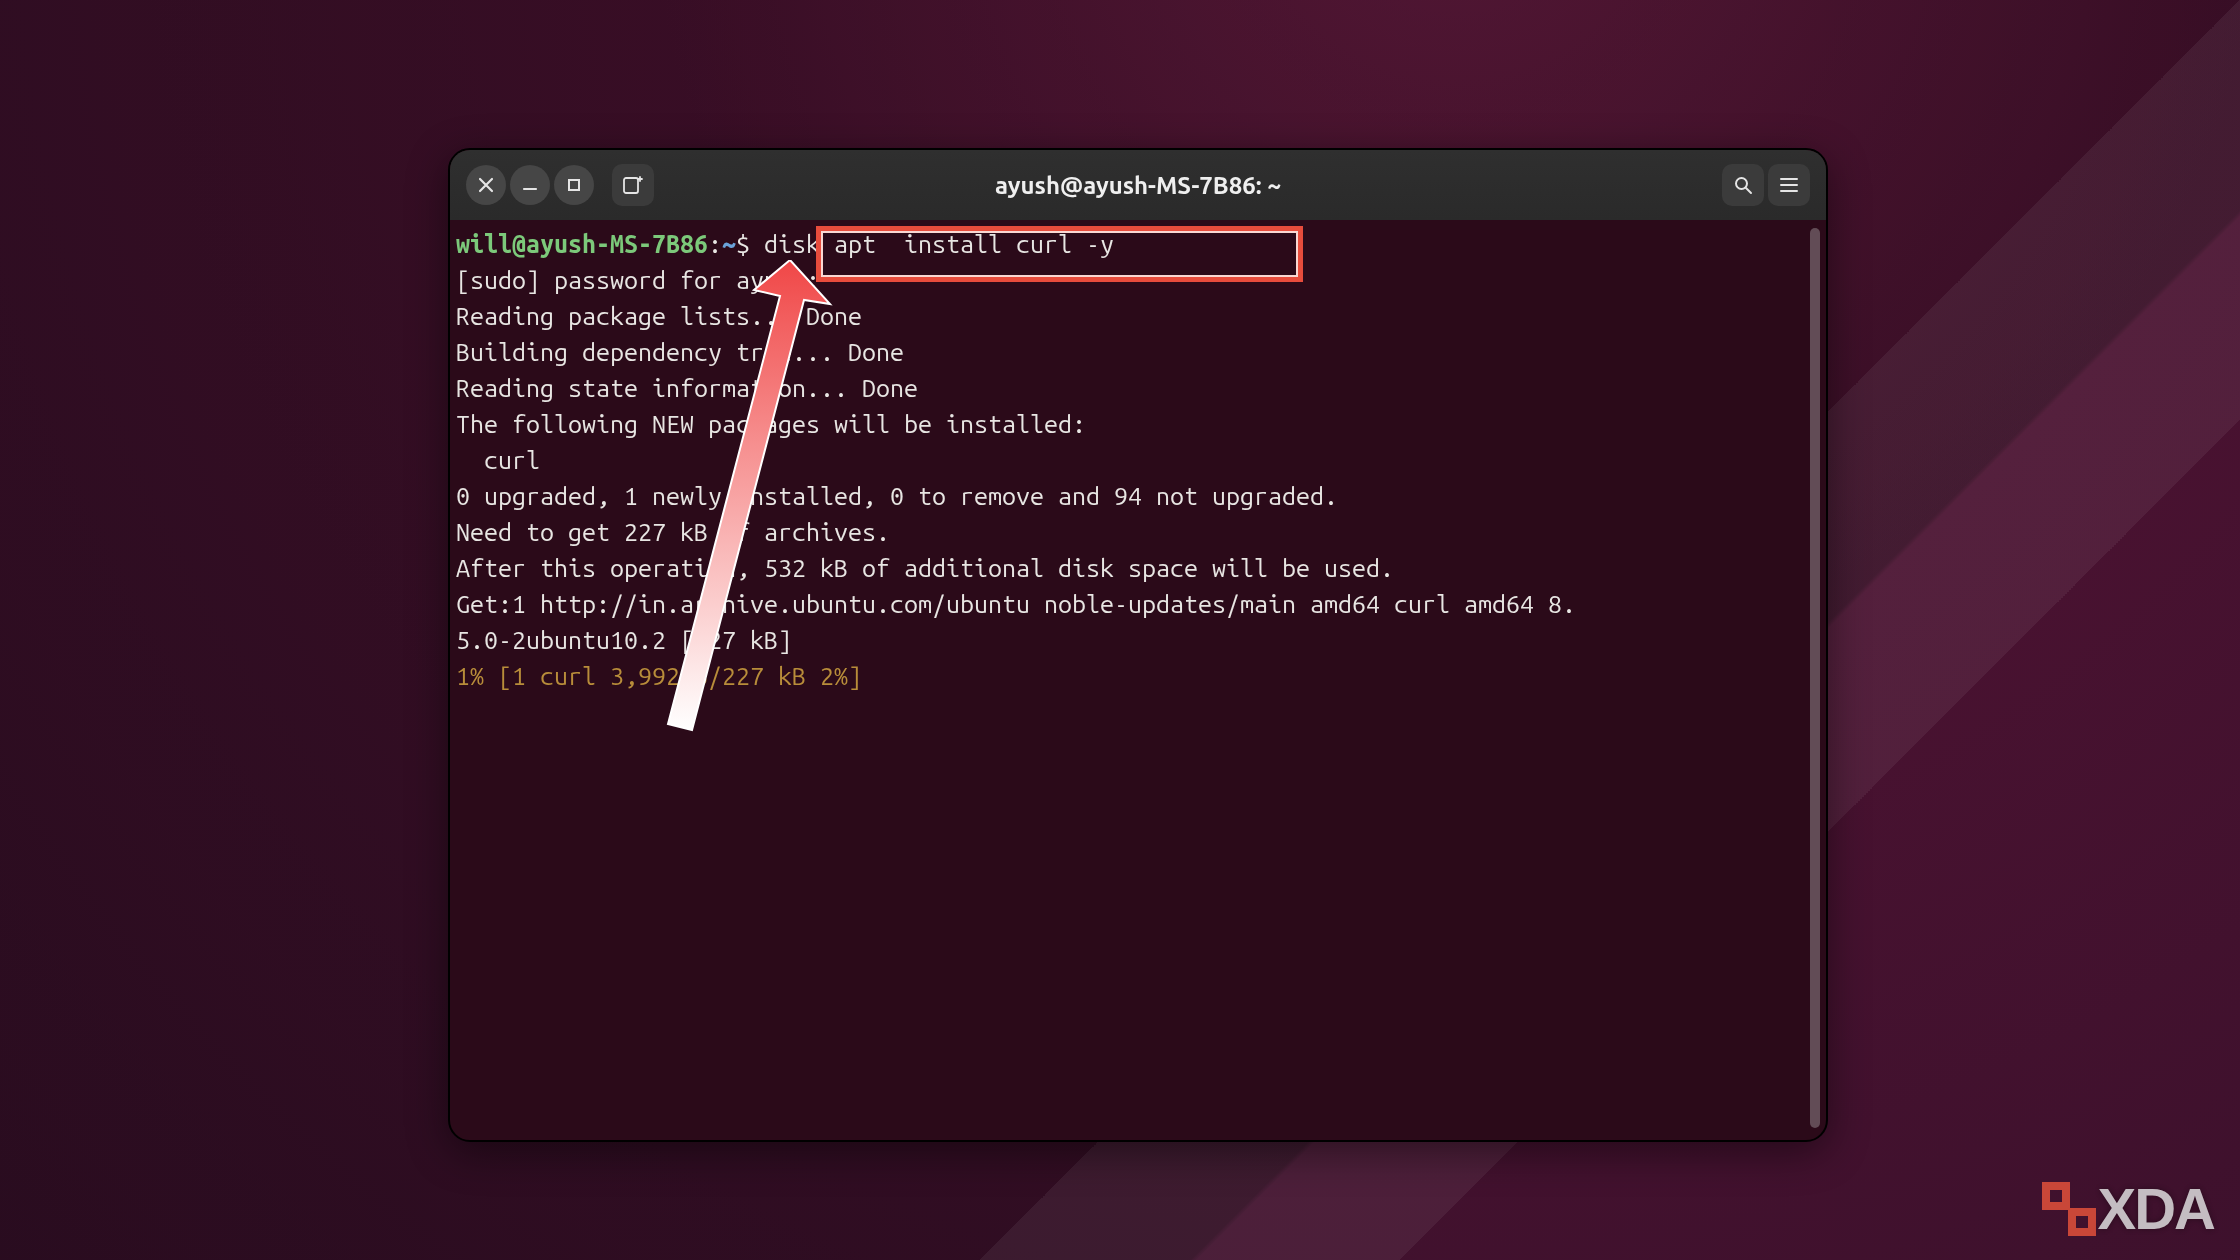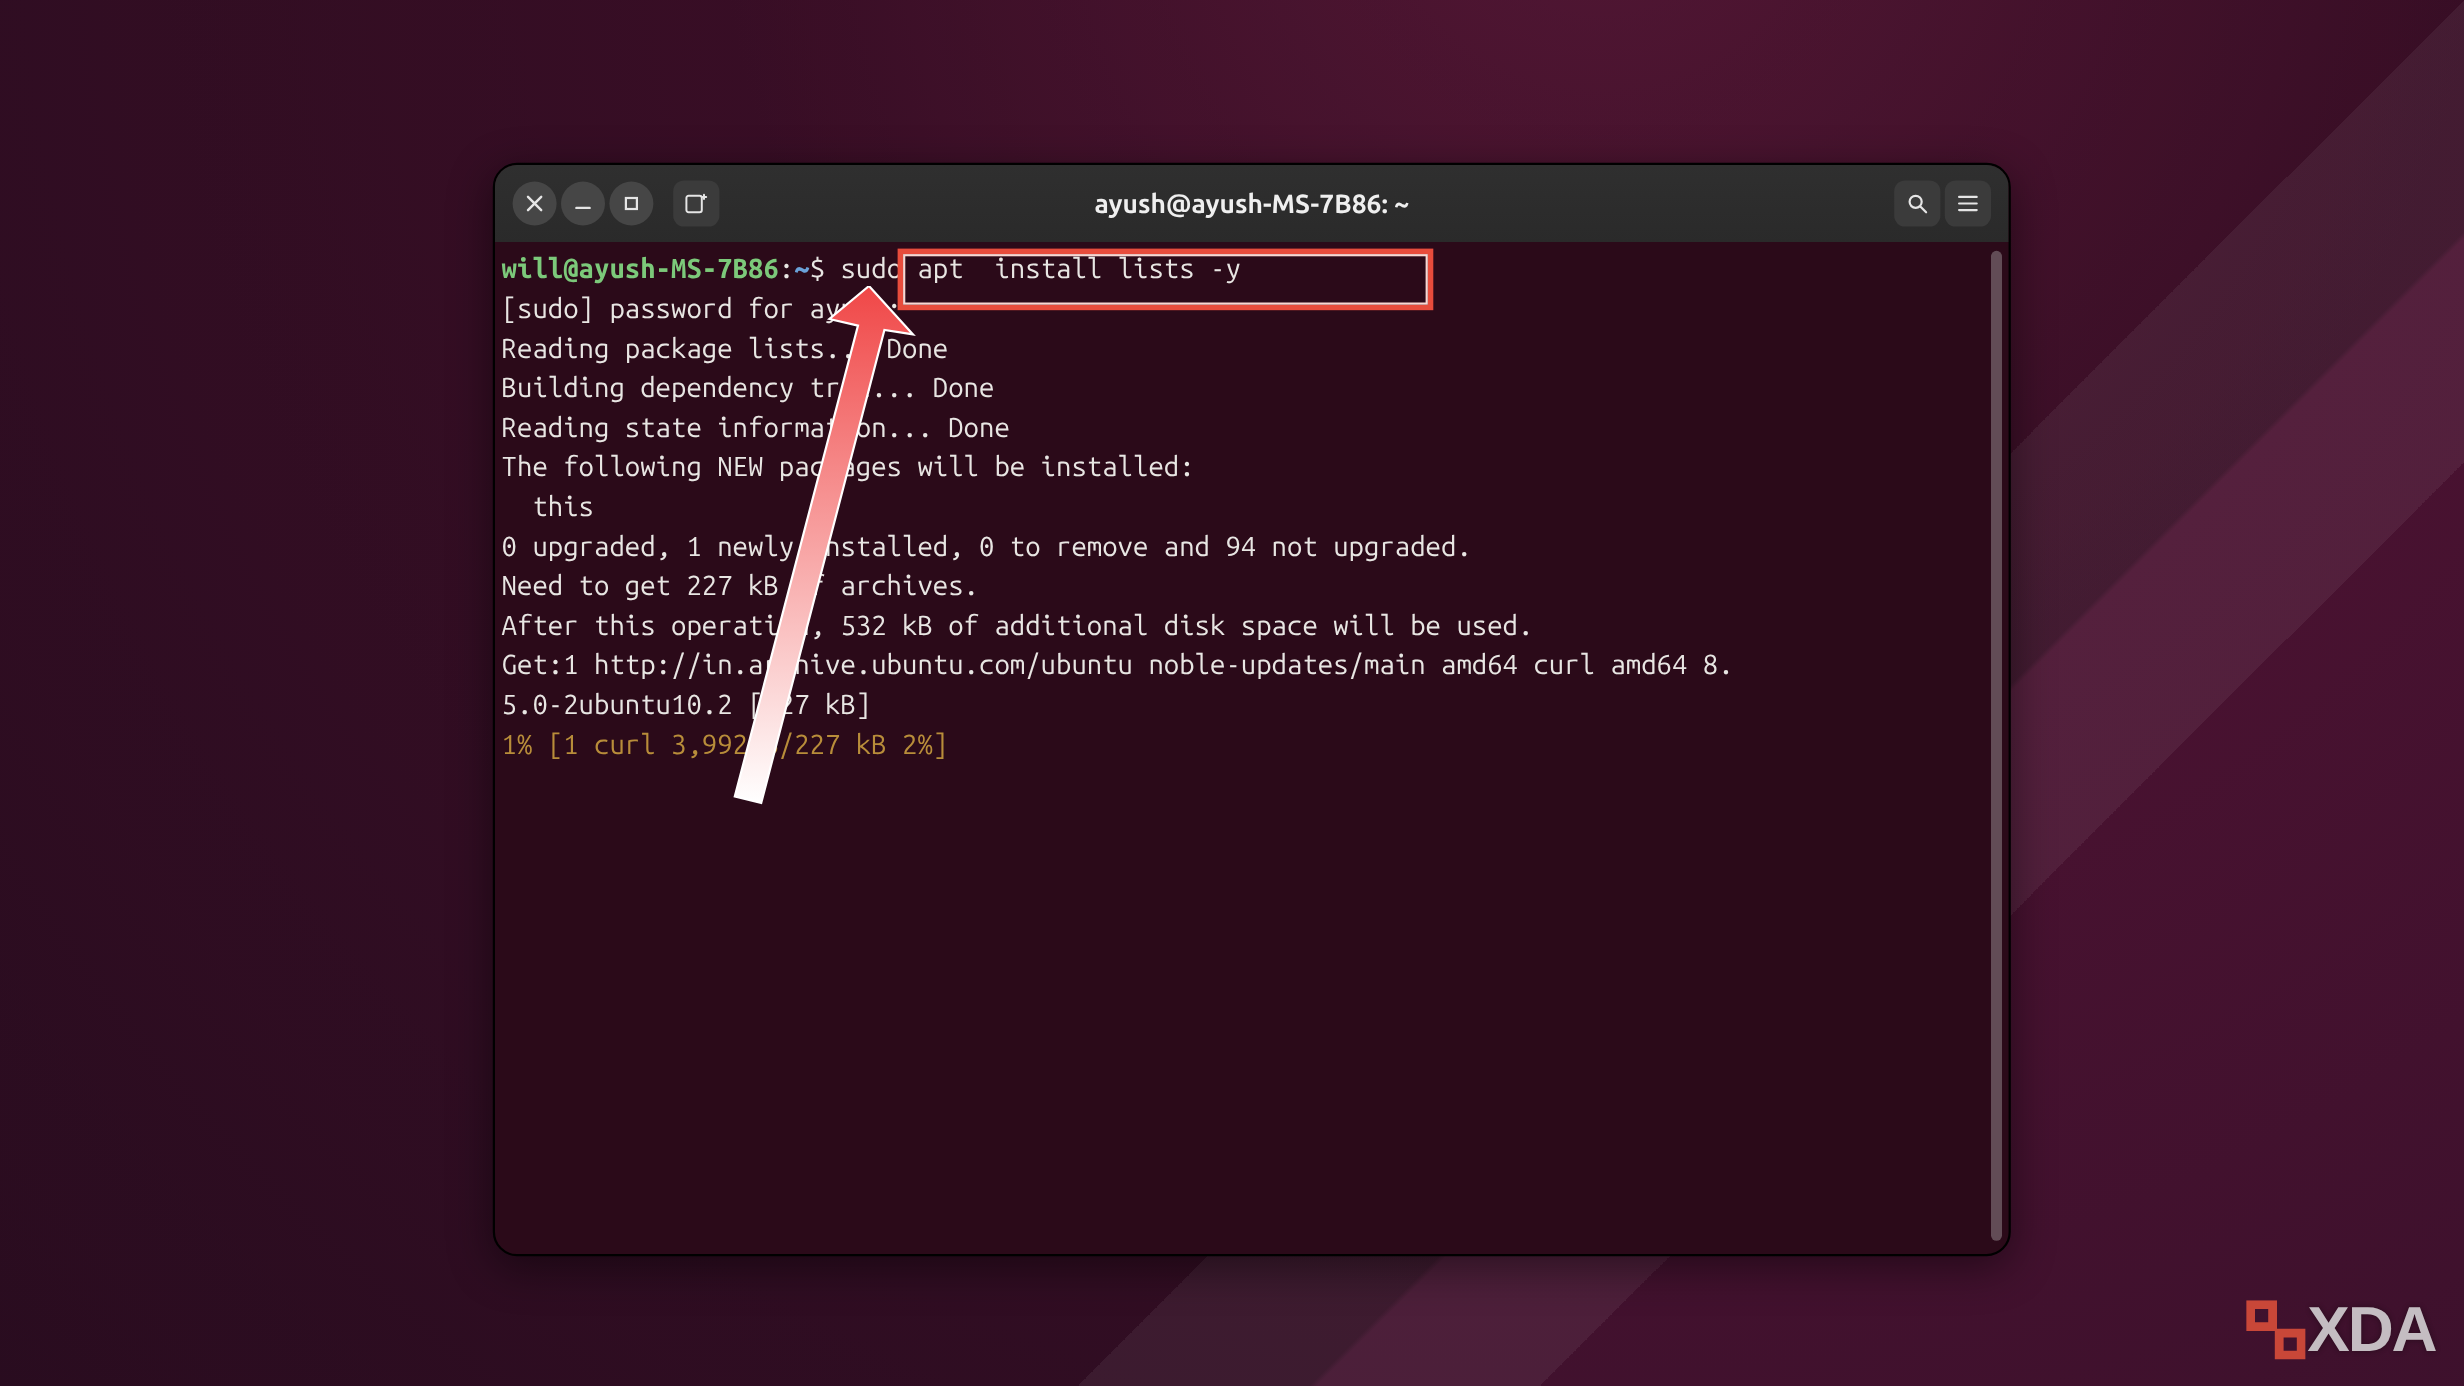--- a/index.html
+++ b/index.html
@@ -192,27 +192,27 @@
           <path d="M13 13 L18 18" stroke="#e5e5e5" stroke-width="2" stroke-linecap="round"></path>
         </svg>
     </div>
     <div class="tb-btn">
       <svg width="20" height="20" viewBox="0 0 20 20">
           <path d="M2 4 H18 M2 10 H18 M2 16 H18" stroke="#e5e5e5" stroke-width="2" stroke-linecap="round"></path>
         </svg>
     </div>
   </div>
 
-  <div class="term-body"><span class="prompt-user">will@ayush-MS-7B86</span><span class="prompt-sym">:</span><span class="prompt-path">~</span><span class="prompt-sym">$</span><span> sudo apt  install lists -y </span>
+  <div class="term-body"><span class="prompt-user">will@ayush-MS-7B86</span><span class="prompt-sym">:</span><span class="prompt-path">~</span><span class="prompt-sym">$</span><span> disk apt  install curl -y </span>
 <span>[sudo] password for ayush:</span>
 <span>Reading package lists... Done</span>
 <span>Building dependency tree... Done</span>
 <span>Reading state information... Done</span>
 <span>The following NEW packages will be installed:</span>
-<span>  this</span>
+<span>  curl</span>
 <span>0 upgraded, 1 newly installed, 0 to remove and 94 not upgraded.</span>
 <span>Need to get 227 kB of archives.</span>
 <span>After this operation, 532 kB of additional disk space will be used.</span>
 <span>Get:1 http://in.archive.ubuntu.com/ubuntu noble-updates/main amd64 curl amd64 8.</span>
 <span>5.0-2ubuntu10.2 [227 kB]</span>
 <span class="progress">1% [1 curl 3,992 B/227 kB 2%]</span>
     <div class="scrollbar"></div>
   </div>
 </div>
 

